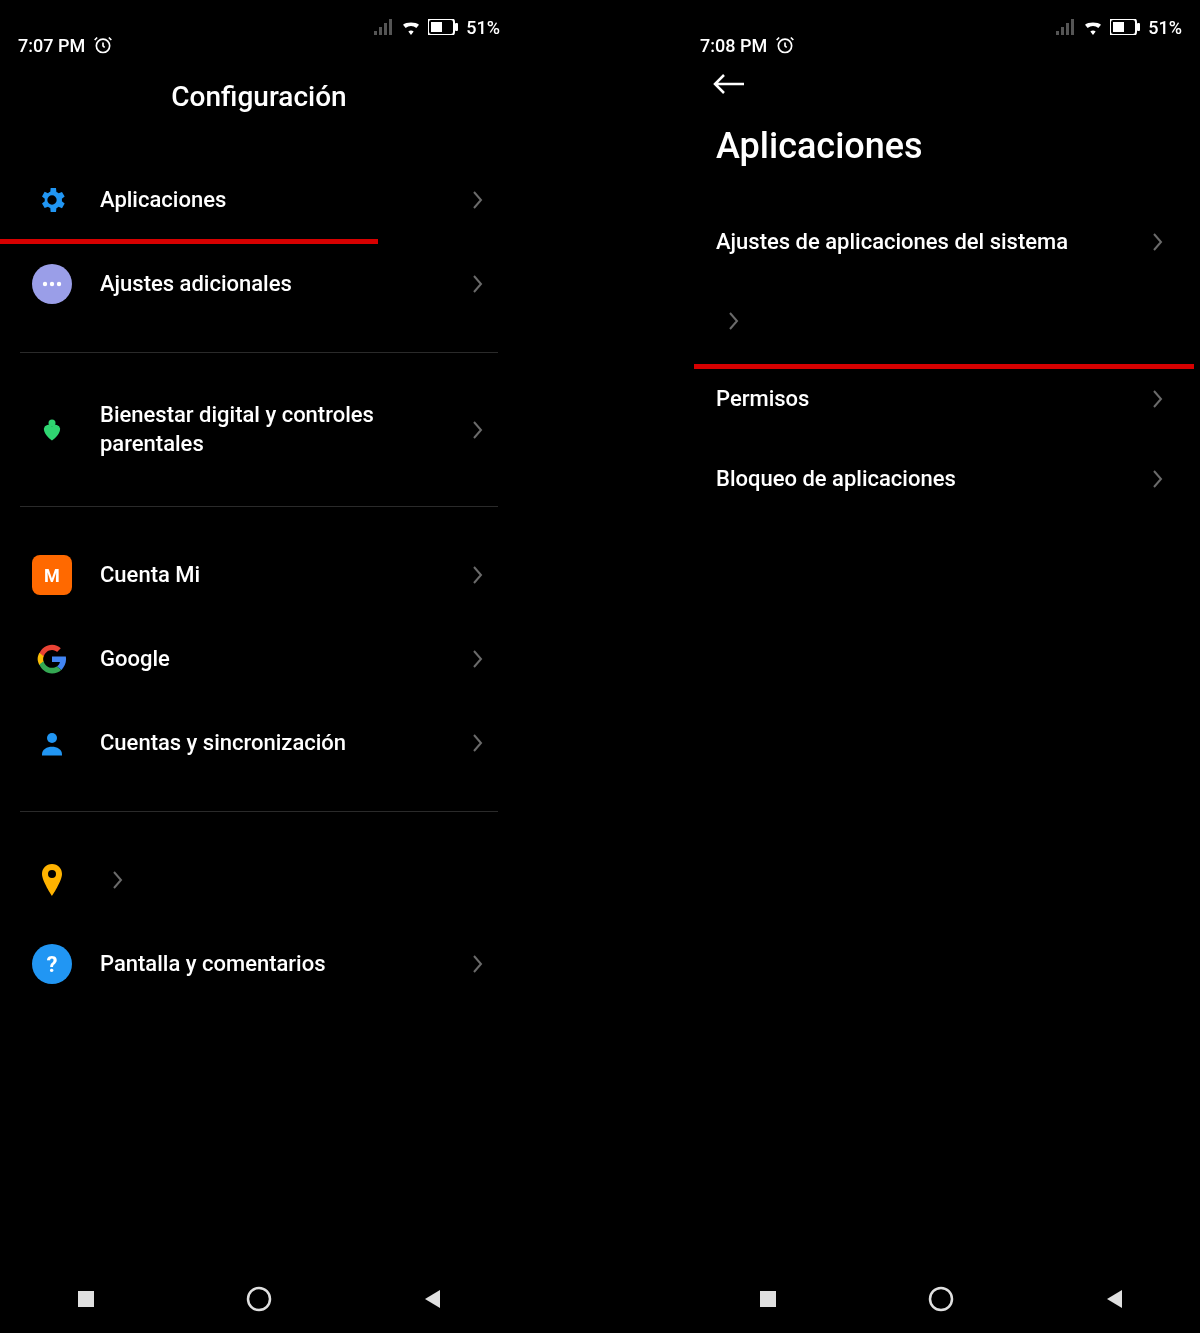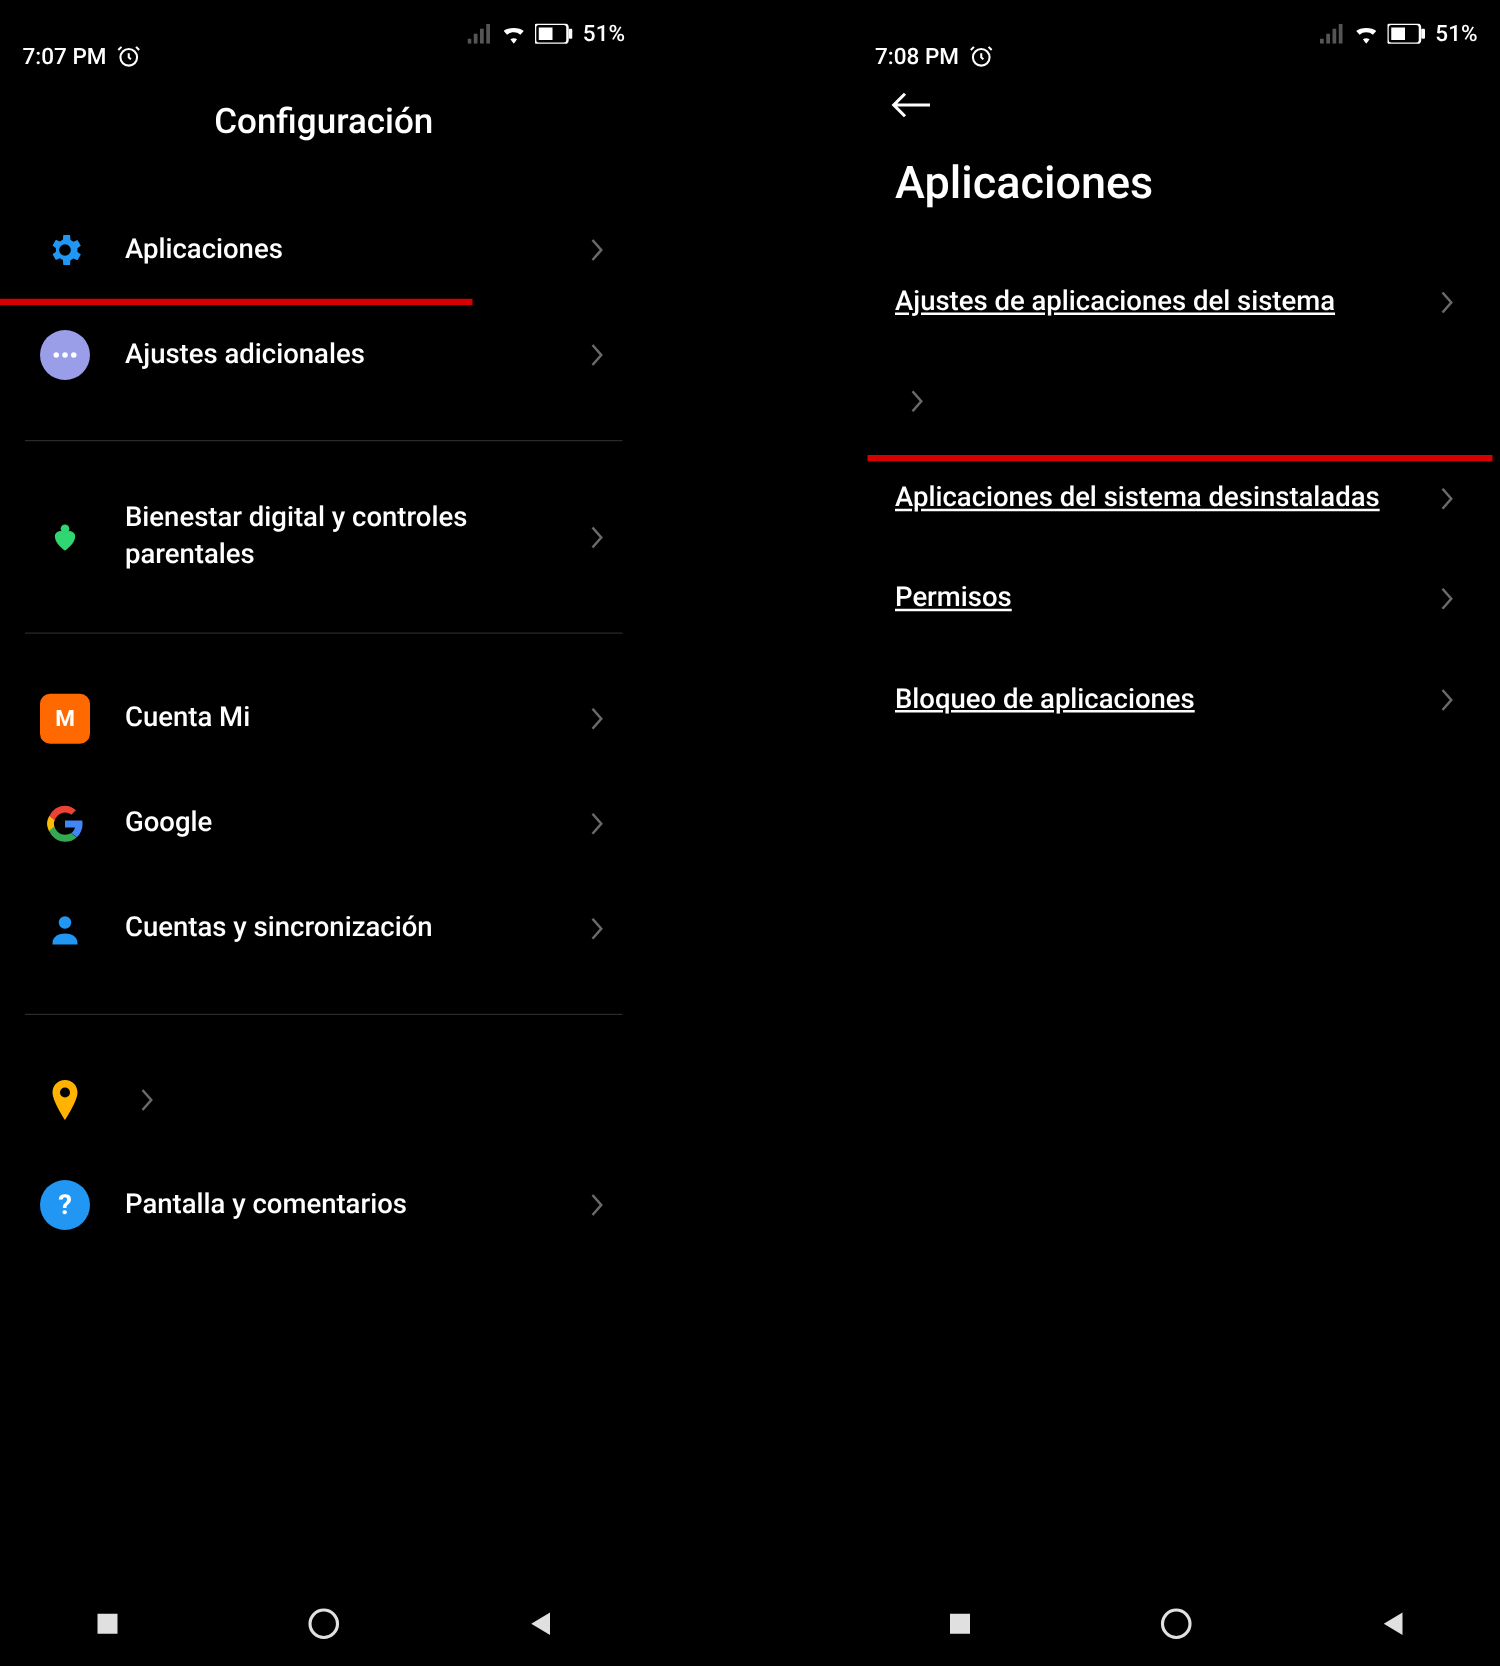--- a/index.html
+++ b/index.html
@@ -53,21 +53,21 @@
 
   .item-group { padding: 0 20px; }
   .divider { height:1px; background:#2a2a2a; margin: 0 20px; }
 
   .list-item {
     display: flex;
     align-items: center;
     padding: 22px 12px;
     position: relative;
   }
-  .list-item.s2 { padding: 26px 18px; text-decoration: underline; }
+  .list-item.s2 { padding: 26px 18px; }
   .icon-slot {
     width: 40px; height: 40px;
     display:flex; align-items:center; justify-content:center;
     flex-shrink:0;
     margin-right: 28px;
   }
   .icon-slot.round { border-radius: 50%; }
   .label {
     flex: 1;
     font-size: 22px;
@@ -349,28 +349,20 @@
     </div>
     <div class="list-item s2">
       <div class="chevron">
           <svg width="12" height="20" viewBox="0 0 12 20" fill="none" stroke="#6a6a6a" stroke-width="2">
             <path d="M2 2l7 8-7 8"></path>
           </svg>
         </div>
       <div class="underline-red s2"></div>
     </div>
     <div class="list-item s2">
-      <div class="label s2">Aplicaciones del sistema desinstaladas</div>
-      <div class="chevron">
-          <svg width="12" height="20" viewBox="0 0 12 20" fill="none" stroke="#6a6a6a" stroke-width="2">
-            <path d="M2 2l7 8-7 8"></path>
-          </svg>
-        </div>
-    </div>
-    <div class="list-item s2">
       <div class="label s2">Permisos</div>
       <div class="chevron">
           <svg width="12" height="20" viewBox="0 0 12 20" fill="none" stroke="#6a6a6a" stroke-width="2">
             <path d="M2 2l7 8-7 8"></path>
           </svg>
         </div>
     </div>
     <div class="list-item s2">
       <div class="label s2">Bloqueo de aplicaciones</div>
       <div class="chevron">

